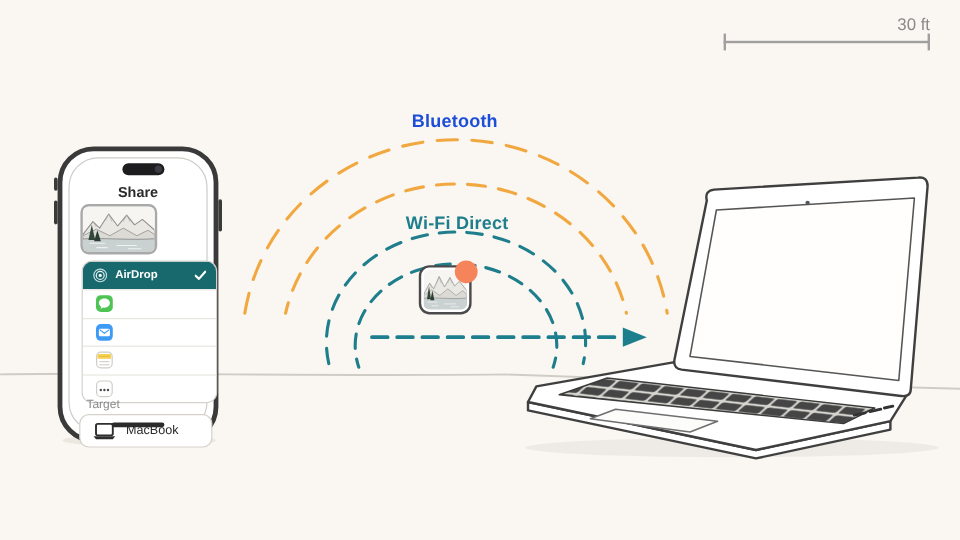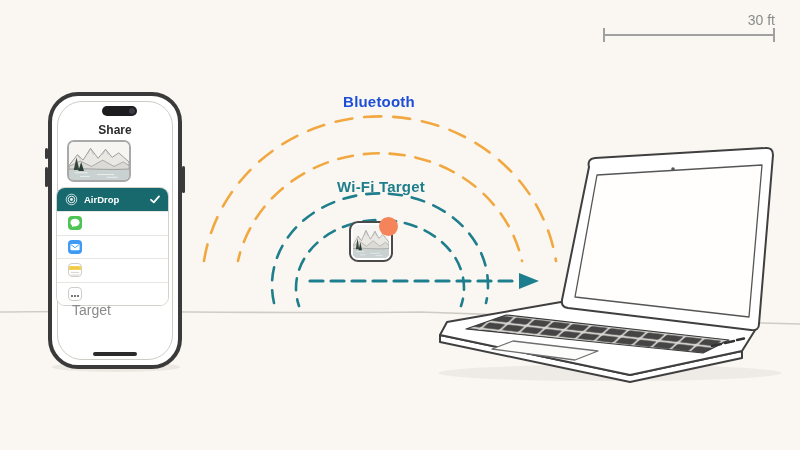--- a/index.html
+++ b/index.html
@@ -39,21 +39,21 @@
   .transfer-icon .mnt-wrap { position:absolute; inset:2px; border-radius:5px; overflow:hidden; }
   .transfer-badge {
     position:absolute; right:-7px; top:-6px; width:19px; height:19px;
     border-radius:50%; background:#f5845a;
   }
 
   
   .phone { position:absolute; left:48px; top:92px; width:134px; height:277px; }
   .phone-body {
     position:absolute; inset:0; background:#fff;
-    border:4px solid #3a3a3a; border-radius:30px;
+    border:4px solid #3a3a3a; border-radius:30px;margin-top:30px;
   }
   .phone-inner-line {
     position:absolute; inset:5px; border:1px solid #cfccc7; border-radius:25px;
     pointer-events:none;
   }
   .side-btn { position:absolute; width:3px; background:#3a3a3a; border-radius:2px; }
   .side-btn.l1 { left:-3px; top:56px; height:11px; }
   .side-btn.l2 { left:-3px; top:75px; height:20px; }
   .side-btn.r1 { right:-3px; top:74px; height:27px; }
   .dynamic-island {
@@ -66,41 +66,41 @@
   }
   .share-title {
     position:absolute; left:0; right:0; top:27px; text-align:center;
     font-size:12px; font-weight:bold; color:#2b2b2b;
   }
   .photo-thumb {
     position:absolute; left:15px; top:44px; width:64px; height:42px;
     border:2px solid #a9a9a9; border-radius:7px; background:#fff; overflow:hidden;
   }
   .option-list {
-    position:absolute; left:4px; top:91px; width:113px; height:119px;
+    position:absolute; left:16px; top:91px; width:113px; height:119px;
     background:#fff; border:1px solid #d5d2cc; border-radius:9px; overflow:hidden;
   }
   .airdrop-row {
     height:23px; background:#17696e; color:#fff;
     display:flex; align-items:center; gap:6px; padding:0 8px;
     font-size:9.5px; font-weight:bold;
   }
   .airdrop-row .grow { flex:1; }
   .app-row {
     height:23.5px; border-top:1px solid #e8e6e2;
     display:flex; align-items:center; padding-left:11px; background:#fff;
   }
   .app-icon { width:14px; height:14px; border-radius:4px; position:relative; overflow:hidden; }
   .app-icon.messages { background:#4dc453; }
   .app-icon.mail     { background:#3e9bf5; }
   .app-icon.notes    { background:#fff; border:1px solid #cfcdc8; }
   .app-icon.more     { background:#fff; border:1px solid #cfcdc8; }
   .target-label {
     position:absolute; left:20px; top:206px;
-    font-size:14px; color:#8a8a8a;text-align:right;
+    font-size:10px; color:#8a8a8a;text-align:right;
   }
   .target-card {
     position:absolute; left:14px; top:219px; width:111px; height:28px;
     background:#fff; border:1px solid #d5d2cc; border-radius:8px;
     display:flex; align-items:center; gap:7px; padding-left:9px;
     font-size:10.5px; color:#2b2b2b;
   }
   .home-indicator {
     position:absolute; left:50%; transform:translateX(-50%); bottom:9px;
     width:44px; height:4px; border-radius:2px; background:#2b2b2b;
@@ -169,21 +169,21 @@
   </svg>
 
   <div class="scale">
     <div class="scale-label">30 ft</div>
     <div class="scale-line"></div>
     <div class="scale-tick left"></div>
     <div class="scale-tick right"></div>
   </div>
 
   <div class="range-label bluetooth-label">Bluetooth</div>
-  <div class="range-label wifi-label">Wi-Fi Target</div>
+  <div class="range-label wifi-label">Wi-Fi Direct</div>
 
   <div class="transfer-icon">
     <div class="mnt-wrap">
       <svg width="100%" height="100%" viewBox="0 0 64 42" preserveAspectRatio="none">
           <use href="#mnt"></use>
         </svg>
     </div>
     <div class="transfer-badge"></div>
   </div>
 
@@ -250,18 +250,25 @@
               <circle cx="3" cy="6" r="1" fill="#4a4a4a"></circle>
               <circle cx="6" cy="6" r="1" fill="#4a4a4a"></circle>
               <circle cx="9" cy="6" r="1" fill="#4a4a4a"></circle>
             </svg>
           </div>
         </div>
       </div>
 
       <div class="target-label">Target</div>
 
+      <div class="target-card">
+        <svg width="22" height="15" viewBox="0 0 22 15">
+          <rect x="4" y="1.2" width="14" height="9.6" rx="1.5" fill="#ffffff" stroke="#2e2e2e" stroke-width="1.6"></rect>
+          <path d="M2,11.6 H20 L18,14 H4 Z" fill="#2e2e2e"></path>
+        </svg>
+        <span>MacBook</span>
+      </div>
 
       <div class="home-indicator"></div>
     </div>
   </div>
 
 </div>
 
 </body></html>

